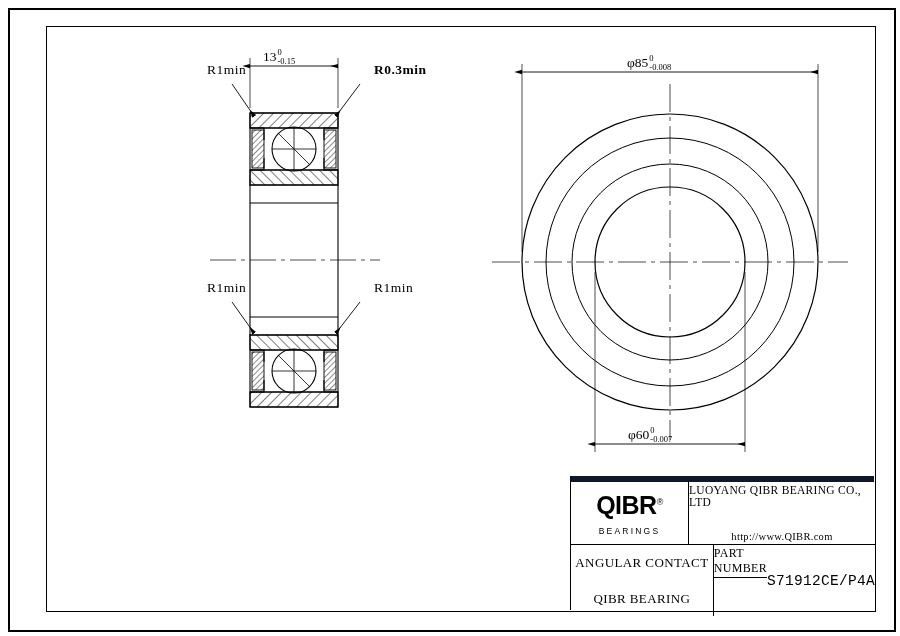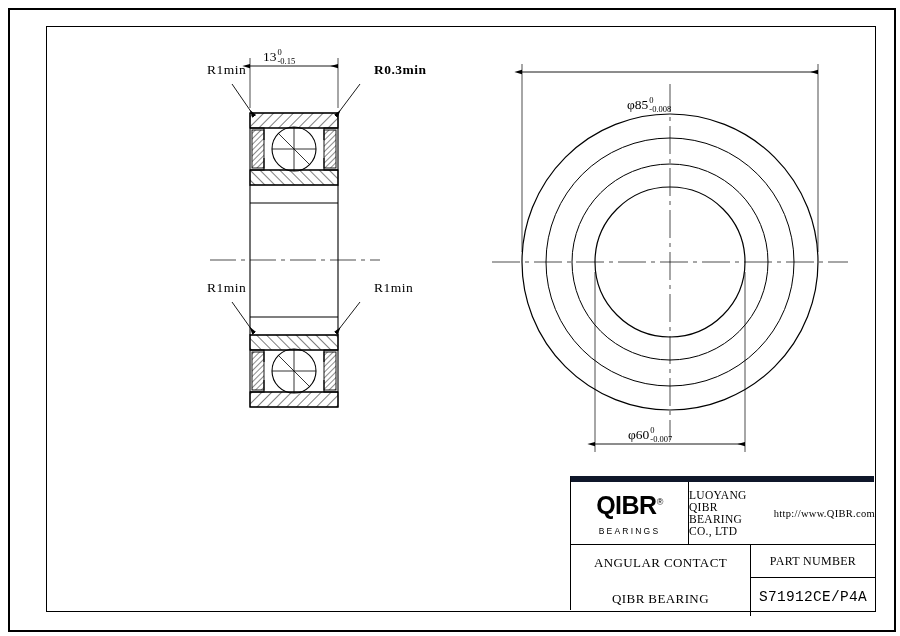--- a/index.html
+++ b/index.html
@@ -15,27 +15,27 @@
   .dimstack .base{display:inline-block;vertical-align:middle;}
   .dimstack .tolcol{display:inline-block;vertical-align:middle;font-size:8.5px;line-height:1.05;text-align:left;padding-left:1px;}
 
   
   #titleblock{position:absolute;left:570px;top:476px;width:304px;height:134px;border-left:1px solid #000;border-top:6px solid #0f172a;box-sizing:border-box;}
   #tb-top{position:absolute;left:0;top:0;width:304px;height:63px;box-sizing:border-box;border-bottom:1px solid #000;display:flex;align-items:center;}
   #tb-logo{width:118px;height:100%;display:flex;flex-direction:column;align-items:center;justify-content:center;border-right:1px solid #000;box-sizing:border-box;}
   .logo-main{font-family:"Liberation Sans",sans-serif;font-weight:bold;font-size:25px;letter-spacing:-0.5px;position:relative;}
   .logo-main .reg{font-size:9px;vertical-align:super;font-weight:normal;}
   .logo-sub{font-family:"Liberation Sans",sans-serif;font-size:8.5px;letter-spacing:2.2px;margin-top:6px;}
-  #tb-company{flex:1;display:flex;align-items:center;justify-content:center;gap:23px;}
+  #tb-company{flex:1;display:flex;flex-direction:column;align-items:center;justify-content:center;gap:23px;}
   .co-name{font-size:11.5px;letter-spacing:0.3px;}
   .co-url{font-size:10.5px;letter-spacing:0.3px;}
   #tb-bottom{position:absolute;left:0;top:63px;width:304px;height:71px;display:flex;box-sizing:border-box;}
   #tb-desc{width:180px;border-right:1px solid #000;box-sizing:border-box;display:flex;flex-direction:column;align-items:center;justify-content:center;gap:20px;}
   .desc-line{font-size:13px;letter-spacing:0.4px;}
-  #tb-part{flex:1;display:flex;flex-direction:column;box-sizing:border-box;}
+  #tb-part{flex:1;display:flex;flex-direction:row;box-sizing:border-box;}
   #tb-part-hd{height:33px;display:flex;align-items:center;justify-content:center;border-bottom:1px solid #000;box-sizing:border-box;font-size:12px;letter-spacing:0.3px;}
   #tb-part-val{flex:1;display:flex;align-items:center;justify-content:center;font-size:14.5px;letter-spacing:0.3px;font-family:Liberation Mono, monospace;}
 </style>
 </head>
 <body>
 
 <div id="sheet">
 
   <div class="border-outer"></div>
   <div class="border-inner"></div>
@@ -142,21 +142,21 @@
 
   <div class="lbl" style="left:188px;top:62px;">R1min</div>
   <div class="lbl" style="left:355px;top:62px;font-weight:bold;">R0.3min</div>
   <div class="lbl" style="left:188px;top:280px;">R1min</div>
   <div class="lbl" style="left:355px;top:280px;">R1min</div>
 
   <div class="dimstack" style="left:263px;top:48px;">
     <span class="base">13</span><span class="tolcol"><span style="display:block">0</span><span style="display:block">-0.15</span></span>
   </div>
 
-  <div class="dimstack" style="left:627px;top:54px;margin-top:42px;">
+  <div class="dimstack" style="left:627px;top:54px;">
     <span class="base">φ</span><span class="base">85</span><span class="tolcol"><span style="display:block">0</span><span style="display:block">-0.008</span></span>
   </div>
 
   <div class="dimstack" style="left:628px;top:426px;">
     <span class="base">φ</span><span class="base">60</span><span class="tolcol"><span style="display:block">0</span><span style="display:block">-0.007</span></span>
   </div>
 
   <div id="titleblock">
     <div id="tb-top">
       <div id="tb-logo">

